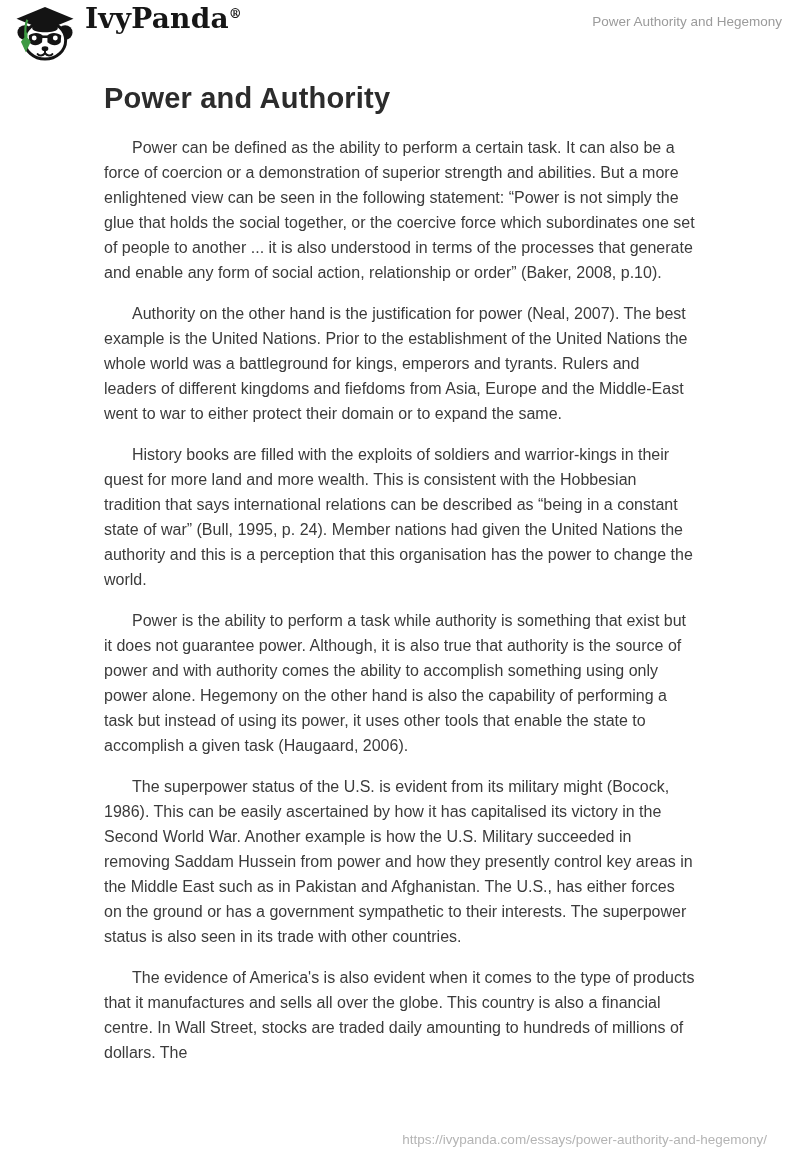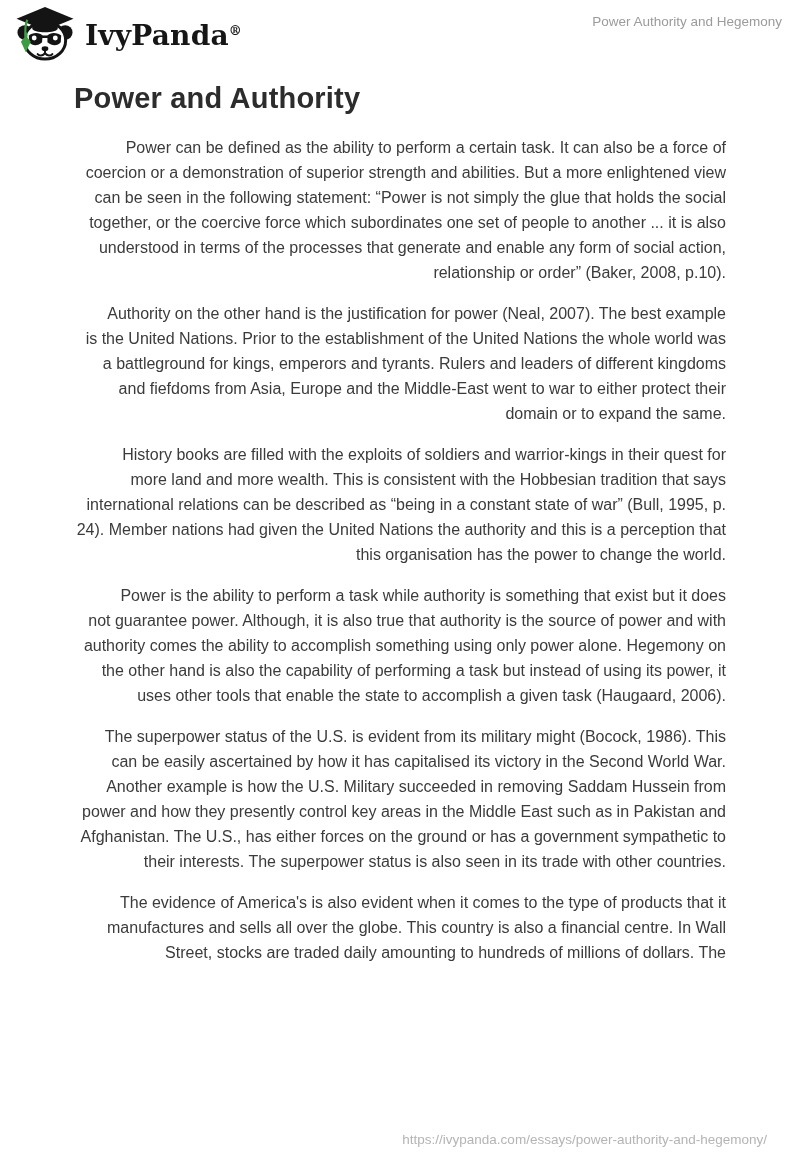--- a/index.html
+++ b/index.html
@@ -18,21 +18,20 @@
   
   .header {
     position: relative;
     height: 68px;
   }
   .logo {
     position: absolute;
     left: 14px;
     top: 5px;
     display: flex;
-    align-items: center;
     gap: 9px;
   }
   .brand-text {
     font-family: "DejaVu Serif", "Liberation Serif", serif;
     font-weight: 700;
     font-size: 28px;
     color: #161616;
     letter-spacing: 0.2px;
     line-height: 1;
   }
@@ -46,40 +45,40 @@
   }
   .doc-title {
     position: absolute;
     right: 18px;
     top: 14px;
     font-size: 13.5px;
     color: #9b9b9b;
   }
   
   .content {
-    padding: 0 74px;
+    padding: 0 104px;
   }
   h1.section-heading {
     font-size: 29px;
     font-weight: 700;
     color: #2c2c2c;
     margin: 12px 0 19px 0;
     line-height: 36px;
     letter-spacing: 0.2px;
   }
   h1.section-heading.second {
     margin-top: 25px;
   }
   p.body-par {
     font-size: 16px;
     line-height: 25px;
     color: #3b3b3b;
     text-indent: 28px;
     margin: 0 0 16px 0;
-    text-align: right;
+    text-align: left;
   }
   
   .footer-url {
     position: absolute;
     right: 33px;
     bottom: 13px;
     font-size: 13.5px;
     color: #b4b4b4;
     margin-top: 48px;
   }

